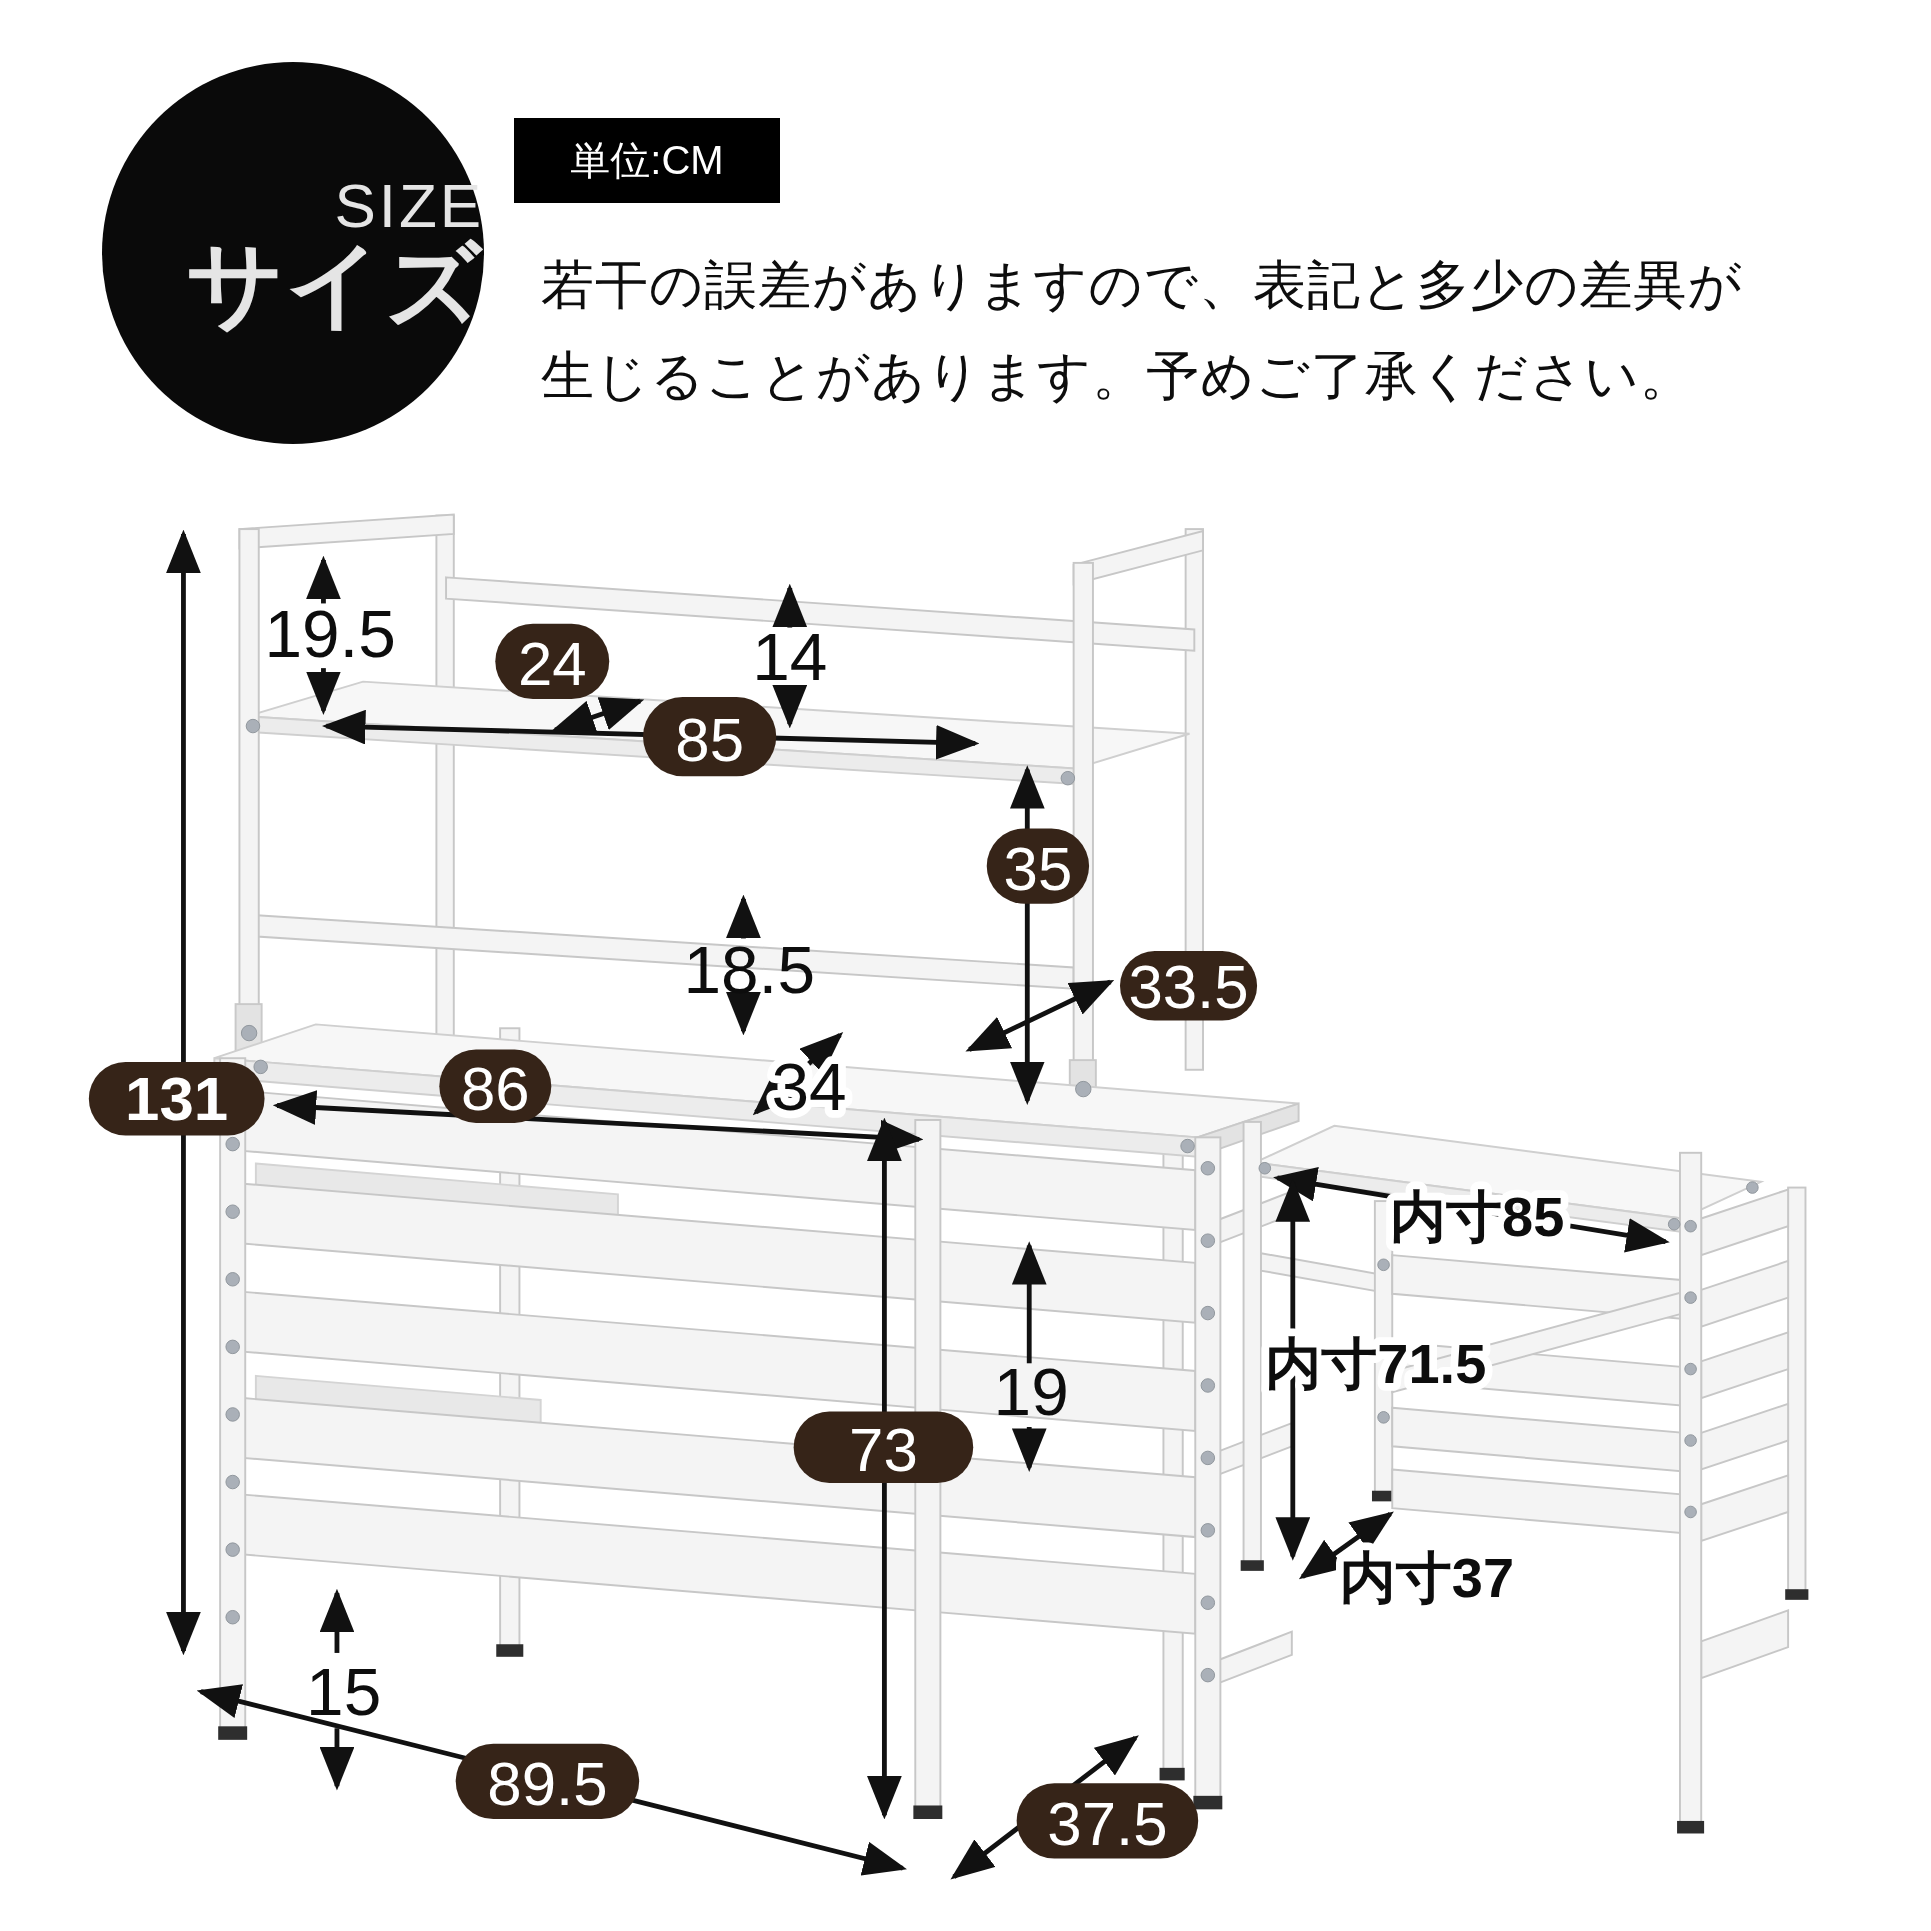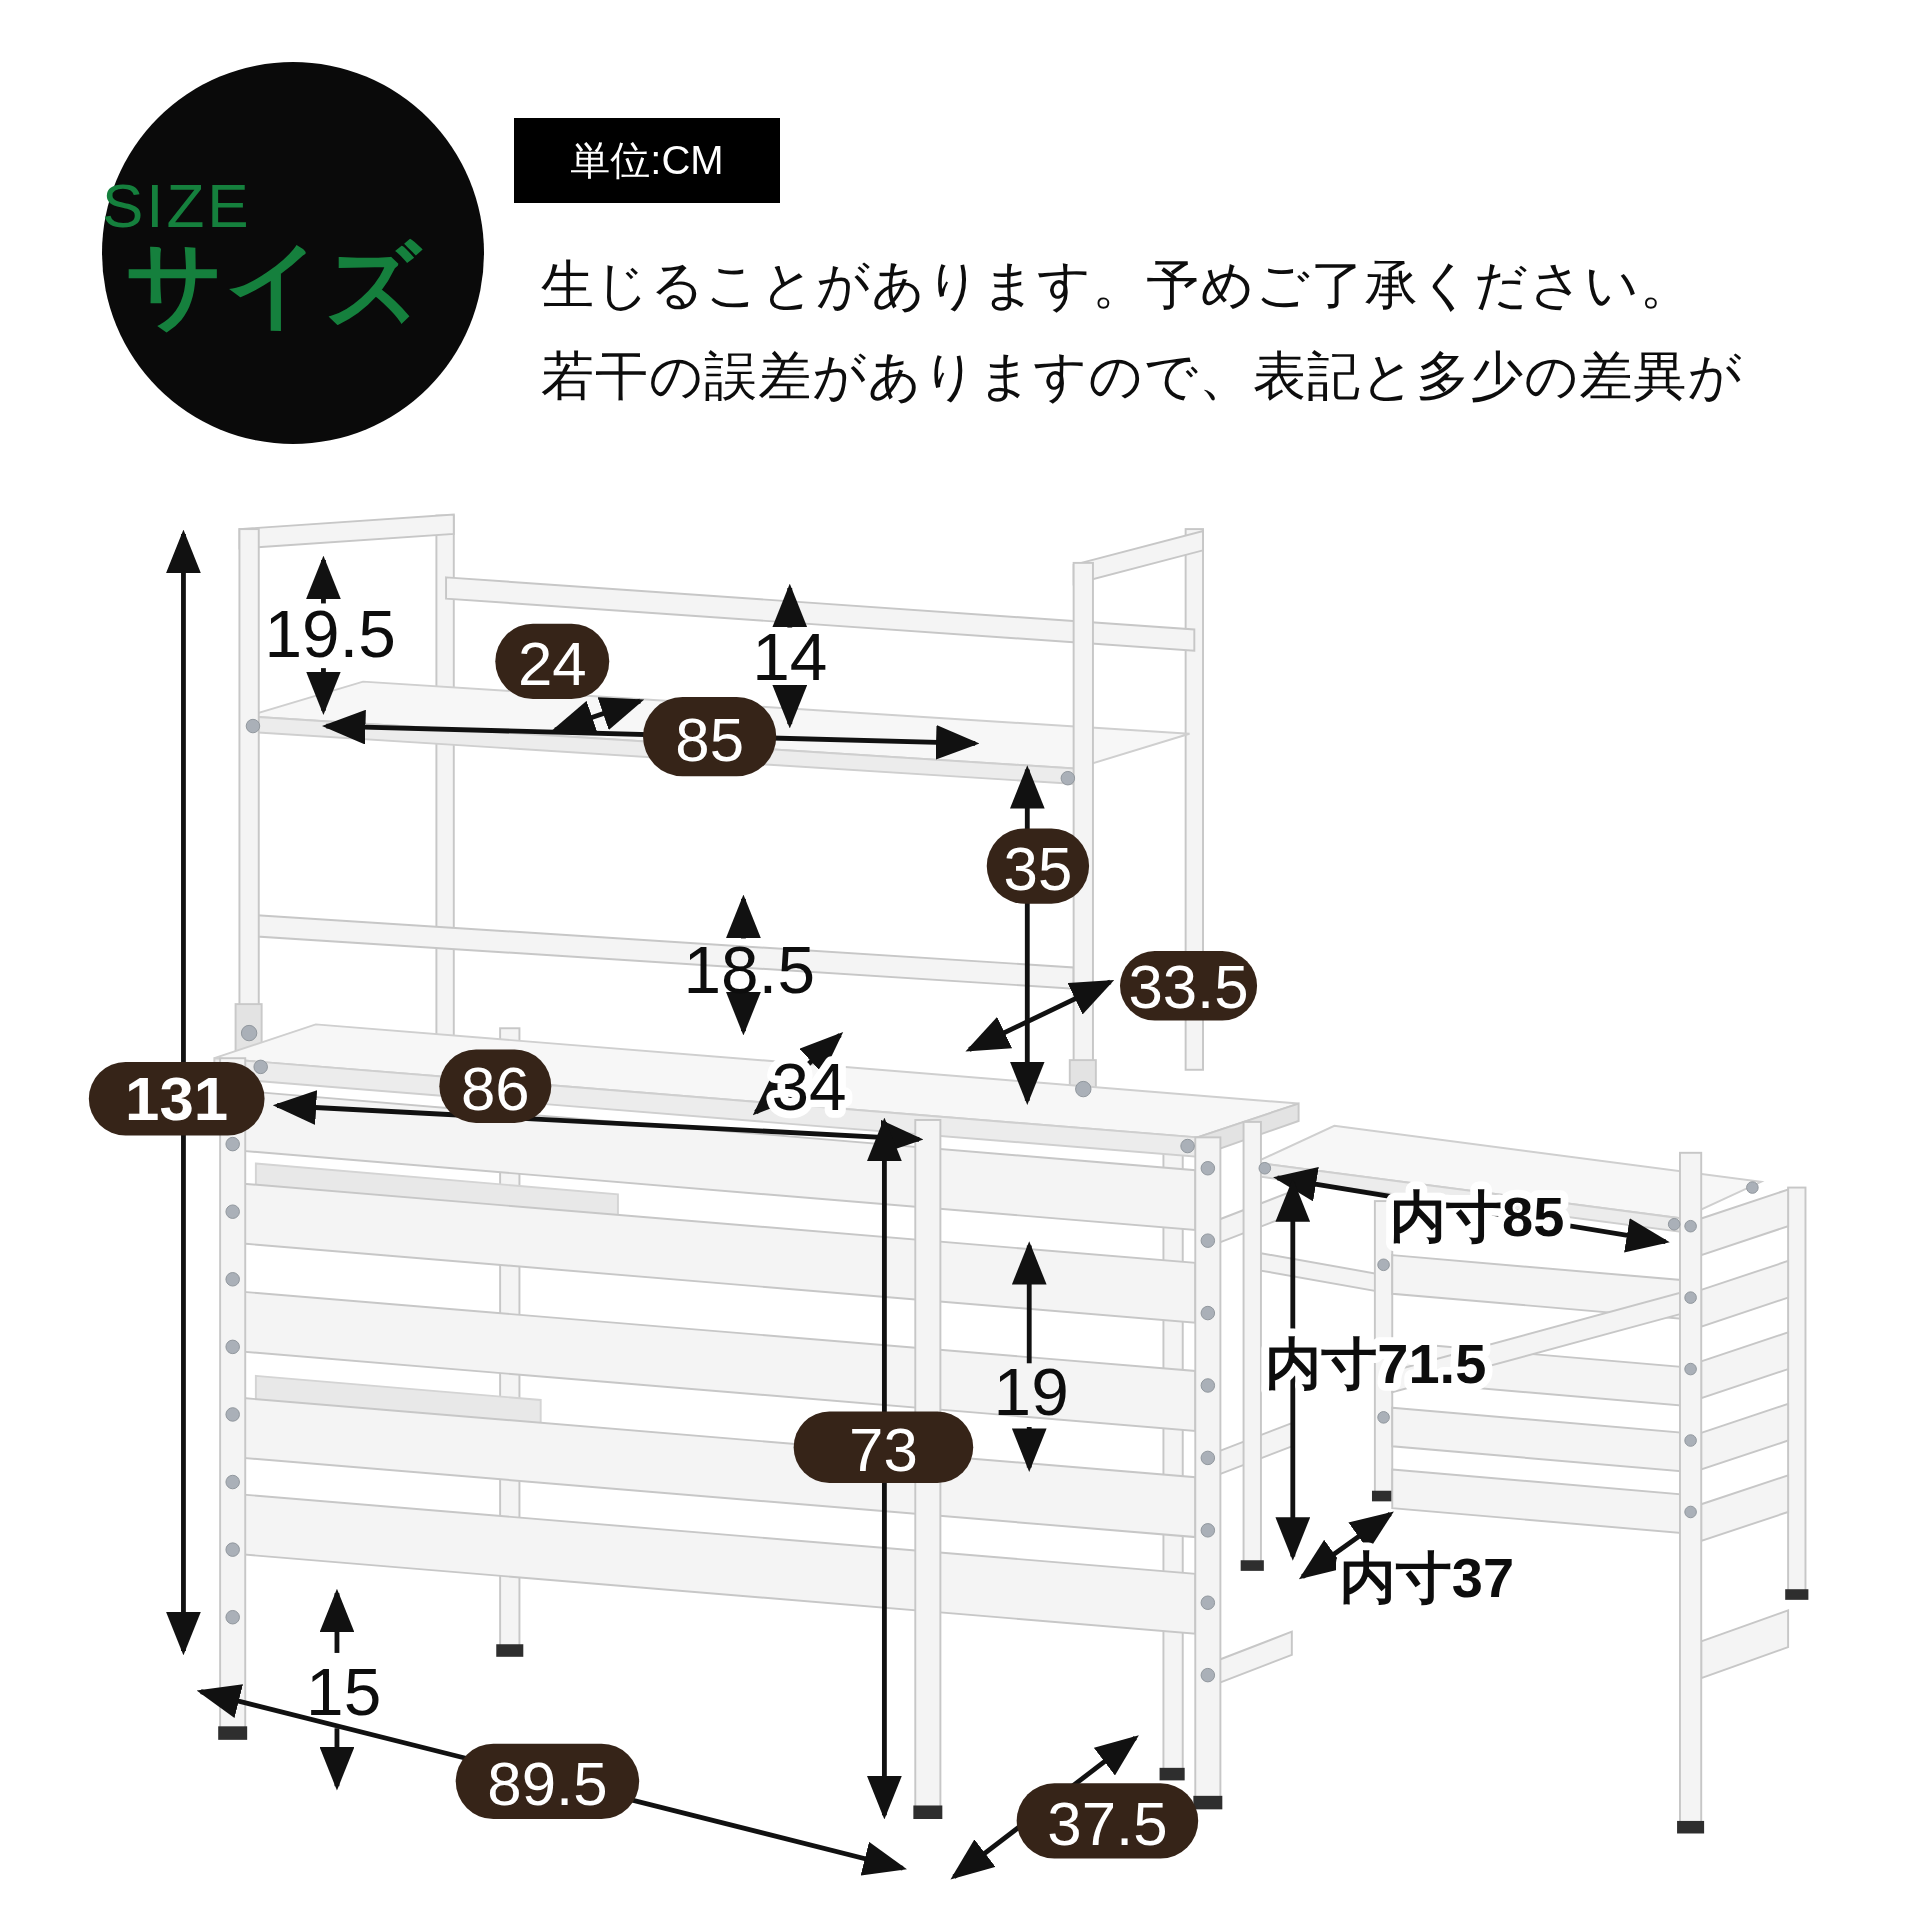--- a/index.html
+++ b/index.html
@@ -3,22 +3,22 @@
 <meta charset="utf-8">
 <style>
   :root{
     --badge_bg:#362418; --arrow:#111111; --ink:#0d0d0d;
     --circle_bg:#0a0a0a; --frame_stroke:#c7c7c7; --frame_fill:#f4f4f4;
   }
   html,body{margin:0;padding:0;background:#fff;}
   .canvas{position:relative;width:1931px;height:1931px;background:#fff;overflow:hidden;
           font-family:"Liberation Sans",sans-serif;color:var(--ink);}
   .size-circle{position:absolute;left:102px;top:62px;width:382px;height:382px;border-radius:50%;
-               background:var(--circle_bg);display:flex;flex-direction:column;align-items:flex-start;
-               justify-content:center;gap:0;color:#15803d;}
+               background:var(--circle_bg);display:flex;flex-direction:column;align-items:flex-end;
+               justify-content:center;gap:0;color:#e5e5e5;}
   .size-en{font-size:62px;letter-spacing:2.9px;line-height:1;}
   .size-ja{font-size:95px;font-weight:700;line-height:1;letter-spacing:1.9px;margin-left:24px;}
   .unit-box{position:absolute;left:514px;top:118px;width:266px;height:85px;background:#000;color:#fff;
             font-size:40px;display:flex;align-items:center;justify-content:center;}
   .note{position:absolute;left:541px;top:239px;font-size:53px;line-height:91px;color:var(--ink);
         letter-spacing:1px;white-space:nowrap;}
   svg{position:absolute;left:0;top:0;}
   .bar{fill:var(--frame_fill);stroke:var(--frame_stroke);stroke-width:2px;}
   .bar-light{fill:#f7f7f7;stroke:#cfcfcf;stroke-width:2px;}
   .bar-edge{fill:#ececec;stroke:#cfcfcf;stroke-width:2px;}
@@ -42,22 +42,22 @@
 <div class="canvas">
 
   <div class="size-circle">
     <div class="size-en">SIZE</div>
     <div class="size-ja">サイズ</div>
   </div>
 
   <div class="unit-box">単位:CM</div>
 
   <div class="note">
+    <div>若干の誤差がありますので、表記と多少の差異が</div>
     <div>生じることがあります。予めご了承ください。</div>
-    <div>若干の誤差がありますので、表記と多少の差異が</div>
   </div>
 
   <svg width="1931" height="1931" viewBox="0 0 2000 2000">
     <defs>
       <marker id="ah" viewBox="0 0 10 8" refX="9" refY="4" markerWidth="9" markerHeight="7.2" orient="auto-start-reverse" markerUnits="strokeWidth">
         <path d="M0,0 L10,4 L0,8 z" fill="#111111"></path>
       </marker>
     </defs>
 
     <g>

